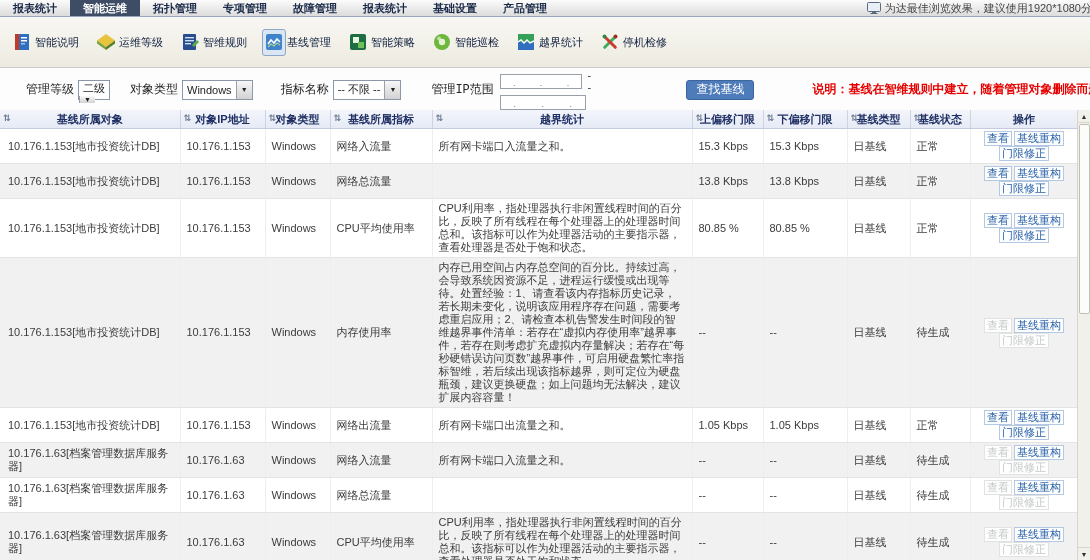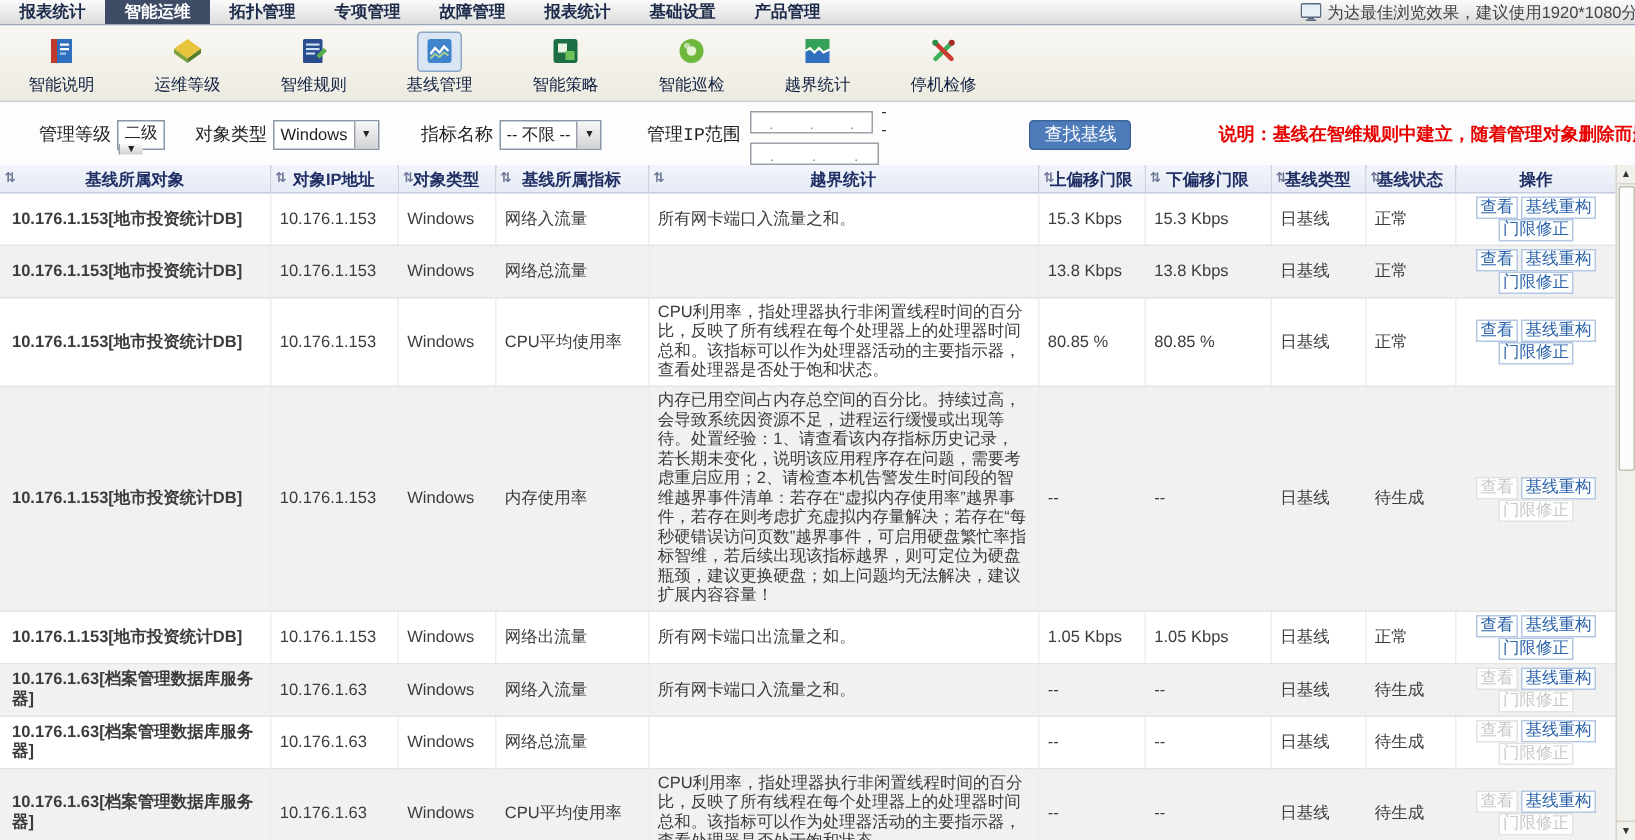--- a/index.html
+++ b/index.html
@@ -11,21 +11,21 @@
            display:flex;align-items:stretch;}
   .tabs{display:flex;flex-shrink:0;}
   .tab{padding:0 13px;font-size:11px;font-weight:bold;color:#1c2b4a;line-height:16px;cursor:pointer;white-space:nowrap;}
   .tab.active{background:#3e4c66;color:#fff;}
   .resolution-note{margin-left:auto;margin-right:-24px;flex-shrink:0;display:flex;align-items:center;gap:4px;
                    font-size:11px;color:#444;white-space:nowrap;}
 
   
   .toolbar{height:50px;background:linear-gradient(#f8f7f3,#edebe0);border-bottom:1px solid #c9c9c9;
            display:flex;align-items:center;padding-left:10px;gap:22px;}
-  .tool{width:62px;display:flex;flex-direction:column;align-items:center;gap:1px;cursor:pointer;}
+  .tool{width:62px;display:flex;flex-direction:row;align-items:center;gap:1px;cursor:pointer;}
   .tool-iconbox{width:28px;height:25px;display:flex;align-items:center;justify-content:center;
                 border:1px solid transparent;border-radius:3px;}
   .tool.selected .tool-iconbox{background:#dbe6f5;border-color:#8ca6c6;}
   .tool-label{font-size:11px;color:#102040;white-space:nowrap;}
 
   
   .filterbar{height:43px;border-bottom:1px solid #d5d5d5;background:#fdfdfd;display:flex;align-items:center;}
   .flabel{font-size:12px;color:#222;white-space:nowrap;}
   .sel{display:inline-flex;height:18px;border:1px solid #8a97a8;background:#fff;margin-left:4px;align-items:center;cursor:pointer;}
   .sel-val{padding:0 4px;font-size:11px;color:#222;flex:1;white-space:nowrap;}
@@ -43,21 +43,21 @@
 
   
   .table-wrap{position:absolute;top:110px;left:0;right:12px;bottom:0;overflow:hidden;}
   table{border-collapse:collapse;table-layout:fixed;width:1078px;}
   th{height:18px;background:linear-gradient(#f3f5fb,#e5eaf5);border-bottom:1px solid #c4cbdd;border-right:1px solid #cdd3e2;
      font-size:11px;font-weight:bold;color:#203064;text-align:center;padding:0;position:relative;cursor:pointer;white-space:nowrap;}
   th .sort{position:absolute;left:3px;top:3px;font-size:9px;line-height:10px;color:#6c7894;}
   td{border-bottom:1px solid #e4e4e4;border-right:1px solid #eeeeee;font-size:11px;color:#3c3c3c;
      padding:3px 6px;height:23px;vertical-align:middle;line-height:13px;background:#fff;word-break:break-all;}
   tr.alt td{background:#f1f1f1;}
-  .c-obj{padding-left:8px;font-weight:bold;}
+  .c-obj{padding-left:8px;}
   .ops{text-align:center;padding:2px;}
   .ops-line{line-height:15px;white-space:nowrap;}
   .op{display:inline-block;border:1px solid #b4c8e4;color:#2c62aa;padding:0 2px;margin:0 1px;line-height:13px;
       background:#fdfefe;cursor:pointer;}
   .op.disabled{color:#c8c8c8;border-color:#e2e2e2;cursor:default;}
 
   
   .vscroll{position:absolute;top:110px;right:0;width:12px;bottom:0;background:#f1f0ea;border-left:1px solid #d8d6cc;}
   .vs-btn{height:12px;font-size:7px;color:#333;display:flex;align-items:center;justify-content:center;cursor:pointer;}
   .vs-up{border-bottom:1px solid #d8d6cc;}

